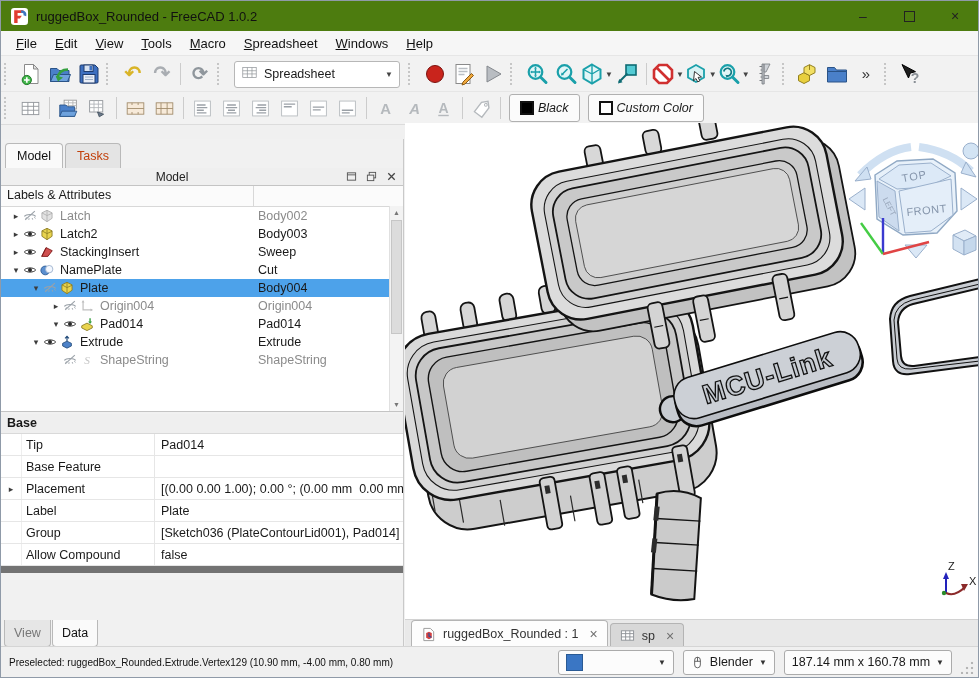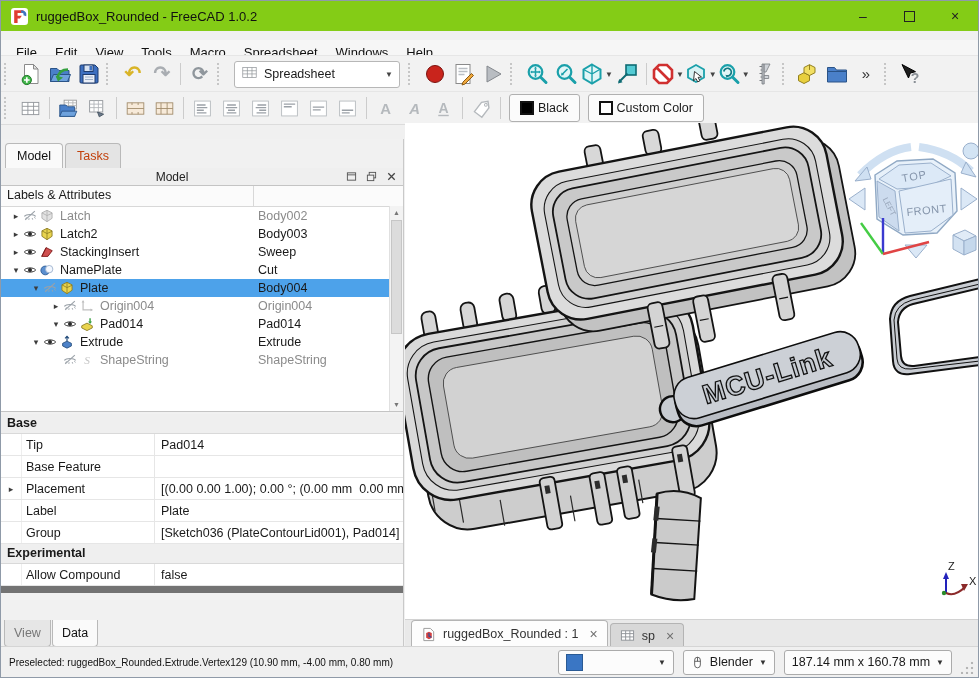--- a/index.html
+++ b/index.html
@@ -1,42 +1,42 @@
 <!DOCTYPE html>
 <html><head>
 <meta charset="utf-8">
 <style>
   html,body{margin:0;padding:0;background:#fff;}
   #app{position:relative;width:979px;height:678px;box-sizing:border-box;border:1px solid #8f9aa8;
        font-family:"Liberation Sans",sans-serif;font-size:12.5px;color:#1a1a1a;background:#f0f0f0;overflow:hidden;}
   
-  .titlebar{position:absolute;left:0;top:0;right:0;height:30px;background:#84cc16;display:flex;align-items:center;}
+  .titlebar{position:absolute;left:0;top:0;right:0;height:30px;background:#4d7c0f;display:flex;align-items:center;}
   .titlebar .appicon{width:17px;height:17px;margin:0 8px 0 10px;}
   .titlebar .title{font-size:13px;color:#111;}
   .wincontrols{margin-left:auto;display:flex;height:30px;}
   .winbtn{width:46px;height:30px;display:flex;align-items:center;justify-content:center;color:#222;font-size:14px;}
   .winbtn .maxsq{width:9px;height:9px;border:1px solid #222;}
   
-  .menubar{position:absolute;left:0;top:30px;right:0;height:24px;background:#f6f6f6;display:flex;align-items:center;padding-left:6px;margin-top:9px;}
+  .menubar{position:absolute;left:0;top:30px;right:0;height:24px;background:#f6f6f6;display:flex;align-items:center;padding-left:6px;}
   .menu-item{display:inline-block;padding:3px 9px;font-size:13px;color:#111;}
   .menu-item::first-letter{text-decoration:underline;}
   
   .toolbar{position:absolute;left:0;right:0;display:flex;align-items:center;background:#f2f2f2;border-top:1px solid #e6e6e6;}
   #toolbar1{top:54px;height:36px;}
   #toolbar2{top:90px;height:32px;border-bottom:1px solid #dcdcdc;}
   .tb-btn{height:28px;min-width:29px;display:flex;align-items:center;justify-content:center;border-radius:3px;}
   #toolbar1 .tb-btn svg{width:24px;height:24px;}
   #toolbar2 .tb-btn svg{width:21px;height:21px;}
   .grip{width:7px;height:22px;margin:0 3px;border-left:2px dotted #c6c6c6;}
   .vsep{width:1px;height:22px;background:#cccccc;margin:0 4px;}
   .dd{font-size:8px;color:#444;margin-left:1px;}
   .wbcombo{display:flex;align-items:center;height:25px;width:152px;background:#fff;border:1px solid #b7b7b7;border-radius:3px;margin:0 5px;padding:0 6px;gap:6px;}
   .wbcombo svg{width:17px;height:17px;}
   .wbcombo .lbl{flex:1;font-size:12.5px;}
-  .colorbtn{display:flex;align-items:center;gap:4px;height:26px;border:1px solid #b0b0b0;border-radius:3px;background:#fbfbfb;padding:0 10px;margin:0 4px;font-size:12.5px;}
+  .colorbtn{display:flex;align-items:center;gap:4px;height:26px;border:1px solid #b0b0b0;border-radius:3px;background:#fbfbfb;padding:0 10px;margin:0 4px;font-size:12.5px;font-style:italic;}
   .swatch{width:14px;height:14px;border:2px solid #111;box-sizing:border-box;}
   
   .main{position:absolute;left:0;top:122px;right:0;bottom:30px;}
   .left-panel{position:absolute;left:0;top:16px;width:402px;bottom:0;background:#f1f1f1;border-right:1px solid #c9c9c9;}
   
   .panel-tabs{position:absolute;left:0;top:0;height:29px;display:flex;align-items:flex-end;padding-left:4px;}
   .ptab{padding:5px 11px;border:1px solid #b9b9b9;border-bottom:none;border-radius:4px 4px 0 0;background:#e4e4e4;color:#c2410c;font-size:12.5px;margin-right:2px;}
   .ptab.active{background:#fafafa;color:#111;}
   .panel-titlebar{position:absolute;left:0;top:29px;right:0;height:17px;background:#efefef;display:flex;align-items:center;}
   .panel-titlebar .ptitle{flex:1;text-align:center;font-size:12px;color:#222;}
@@ -688,21 +688,20 @@
           <div class="prop-row">
             <span class="pg"></span>
             <span class="pk">Label</span>
             <span class="pv">Plate</span>
           </div>
           <div class="prop-row">
             <span class="pg"></span>
             <span class="pk">Group</span>
             <span class="pv">[Sketch036 (PlateContourLid001), Pad014]</span>
           </div>
-          <div class="prop-group">Experimental</div>
           <div class="prop-row">
             <span class="pg"></span>
             <span class="pk">Allow Compound</span>
             <span class="pv">false</span>
           </div>
         </div>
       <div class="bottom-tabs" id="bottomTabs">
           <div class="btab">View</div>
           <div class="btab active">Data</div>
         </div>

